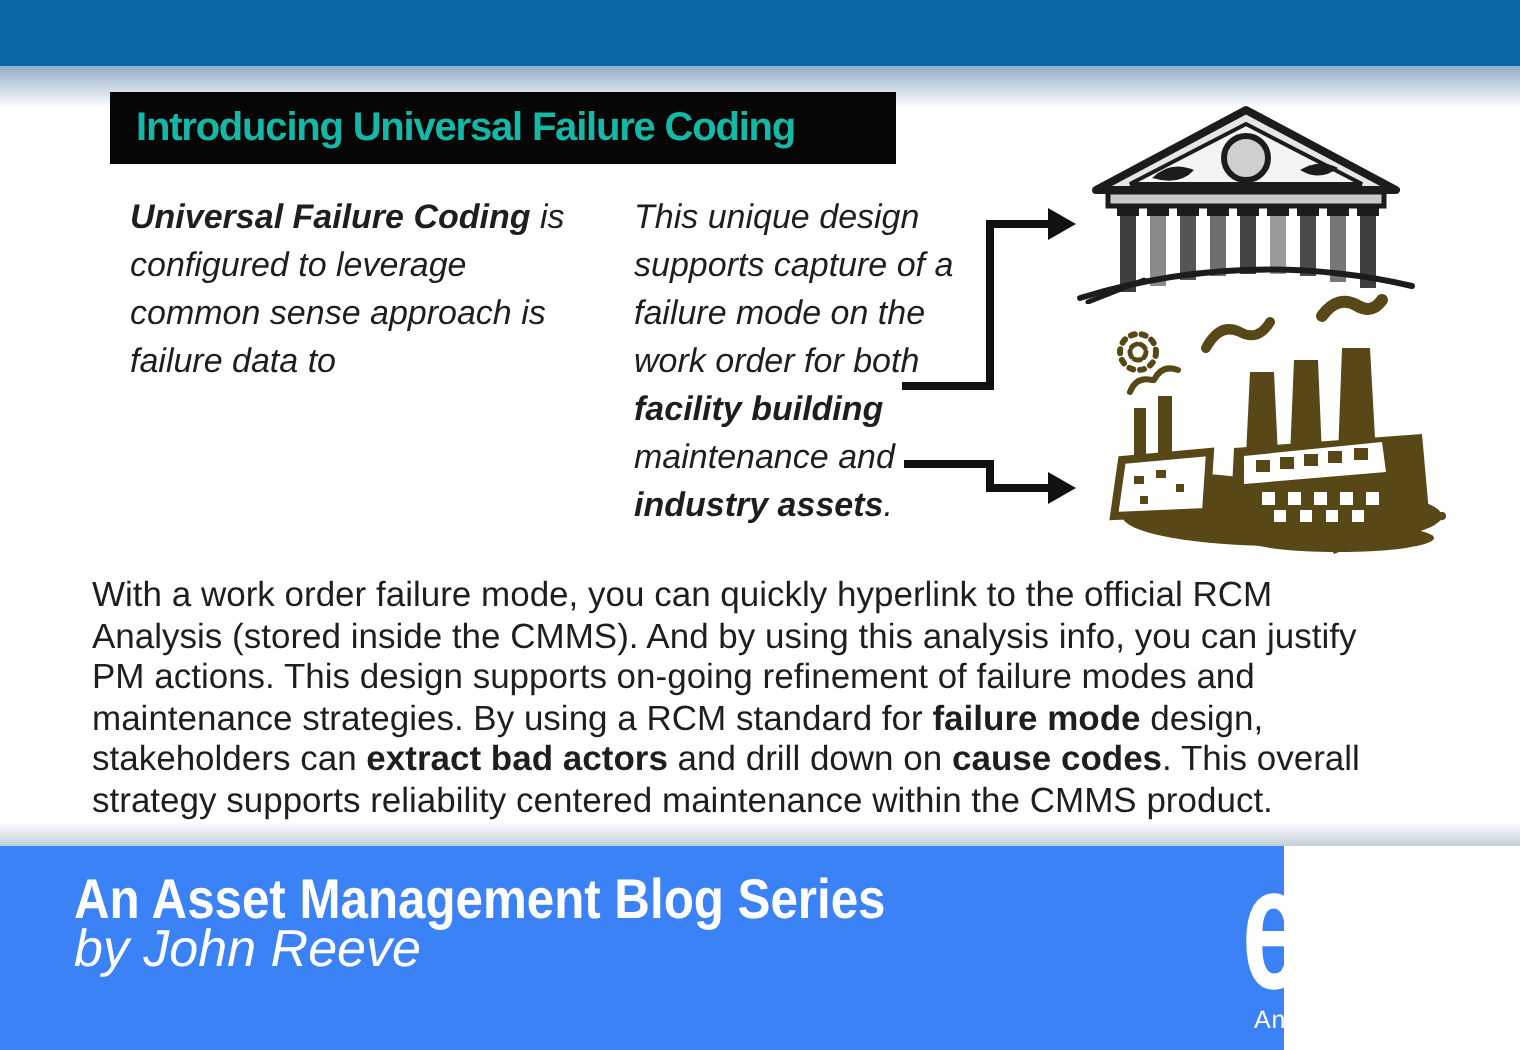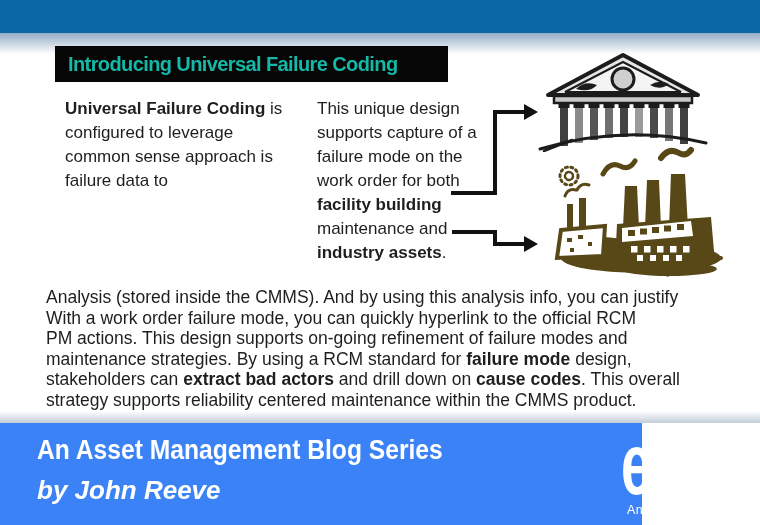--- a/index.html
+++ b/index.html
@@ -4,37 +4,37 @@
 <style>
   html,body{margin:0;padding:0;background:#fff;}
   .canvas{position:relative;width:760px;height:525px;background:#ffffff;overflow:hidden;
           font-family:"Liberation Sans",sans-serif;color:#1e1e1e;}
   .top-blue{position:absolute;left:0;top:0;width:760px;height:33px;background:#0c67a7;}
   .top-fade{position:absolute;left:0;top:33px;width:760px;height:21px;
             background:linear-gradient(#92accable, #ffffff);background:linear-gradient(#93adc6,#ffffff);}
   .title-bar{position:absolute;left:55px;top:46px;width:393px;height:36px;background:#060606;
              color:#14b8a6;font-weight:700;font-size:20px;line-height:36px;padding-left:13px;
              letter-spacing:-0.6px;box-sizing:border-box;}
-  .col{position:absolute;font-size:17px;line-height:24px;}
+  .col{position:absolute;font-size:17px;line-height:24px;font-style:italic;}
   .left-col{left:65px;top:97px;width:255px;}
   .mid-col{left:317px;top:97px;width:175px;}
   .line{white-space:nowrap;}
   .b{font-weight:700;}
   .body-text{position:absolute;left:46px;top:287px;font-size:17.5px;line-height:20.5px;}
   .conn{position:absolute;background:#111;}
   .arrow{position:absolute;width:0;height:0;border-top:8px solid transparent;
          border-bottom:8px solid transparent;border-left:14px solid #111;}
   .illus{position:absolute;}
   .bottom-fade{position:absolute;left:0;top:411px;width:760px;height:12px;
                background:linear-gradient(#ffffff,#c3ced8);}
   .footer{position:absolute;left:0;top:423px;width:642px;height:102px;background:#3b82f6;color:#fff;}
   .series-title{position:absolute;left:37px;top:12px;font-size:28px;font-weight:700;line-height:30px;
                 transform:scaleX(0.88);transform-origin:left top;white-space:nowrap;}
-  .byline{position:absolute;left:37px;top:52px;font-size:26px;font-style:italic;line-height:30px;
-          white-space:nowrap;font-weight:bold;}
+  .byline{position:absolute;left:37px;top:36px;font-size:26px;font-style:italic;line-height:30px;
+          white-space:nowrap;}
   .edi-text{position:absolute;left:621px;top:-7px;font-size:88px;font-weight:700;line-height:1.1;
             letter-spacing:-3px;transform:scaleX(0.63);transform-origin:left top;}
   .edi-grid{position:absolute;left:711px;top:54px;display:grid;
             grid-template-columns:7px 7px;grid-template-rows:7px 7px 7px;gap:2px;}
   .edi-grid div{background:#fff;}
   .tagline{position:absolute;left:627px;top:80px;font-size:12.5px;letter-spacing:0.4px;white-space:nowrap;}
   .tagline .b{font-style:italic;}
 </style>
 </head>
 <body>
@@ -150,22 +150,22 @@
       <rect x="129" y="100" width="6.5" height="6.5"></rect>
       <rect x="142" y="100" width="6.5" height="6.5"></rect>
       <rect x="96" y="109" width="6" height="6"></rect>
       <rect x="109" y="109" width="6" height="6"></rect>
       <rect x="122" y="109" width="6" height="6"></rect>
       <rect x="135" y="109" width="6" height="6"></rect>
     </g>
   </svg>
 
   <div class="body-text">
+    <div class="line"><span>With a work order failure mode, you can quickly hyperlink to the official RCM</span></div>
     <div class="line"><span>Analysis (stored inside the CMMS). And by using this analysis info, you can justify</span></div>
-    <div class="line"><span>With a work order failure mode, you can quickly hyperlink to the official RCM</span></div>
     <div class="line"><span>PM actions. This design supports on-going refinement of failure modes and</span></div>
     <div class="line"><span>maintenance strategies. By using a RCM standard for </span><span class="b">failure mode</span><span> design,</span></div>
     <div class="line"><span>stakeholders can </span><span class="b">extract bad actors</span><span> and drill down on </span><span class="b">cause codes</span><span>. This overall</span></div>
     <div class="line"><span>strategy supports reliability centered maintenance within the CMMS product.</span></div>
   </div>
 
   <div class="bottom-fade"></div>
 
   <div class="footer">
     <div class="series-title">An Asset Management Blog Series</div>

